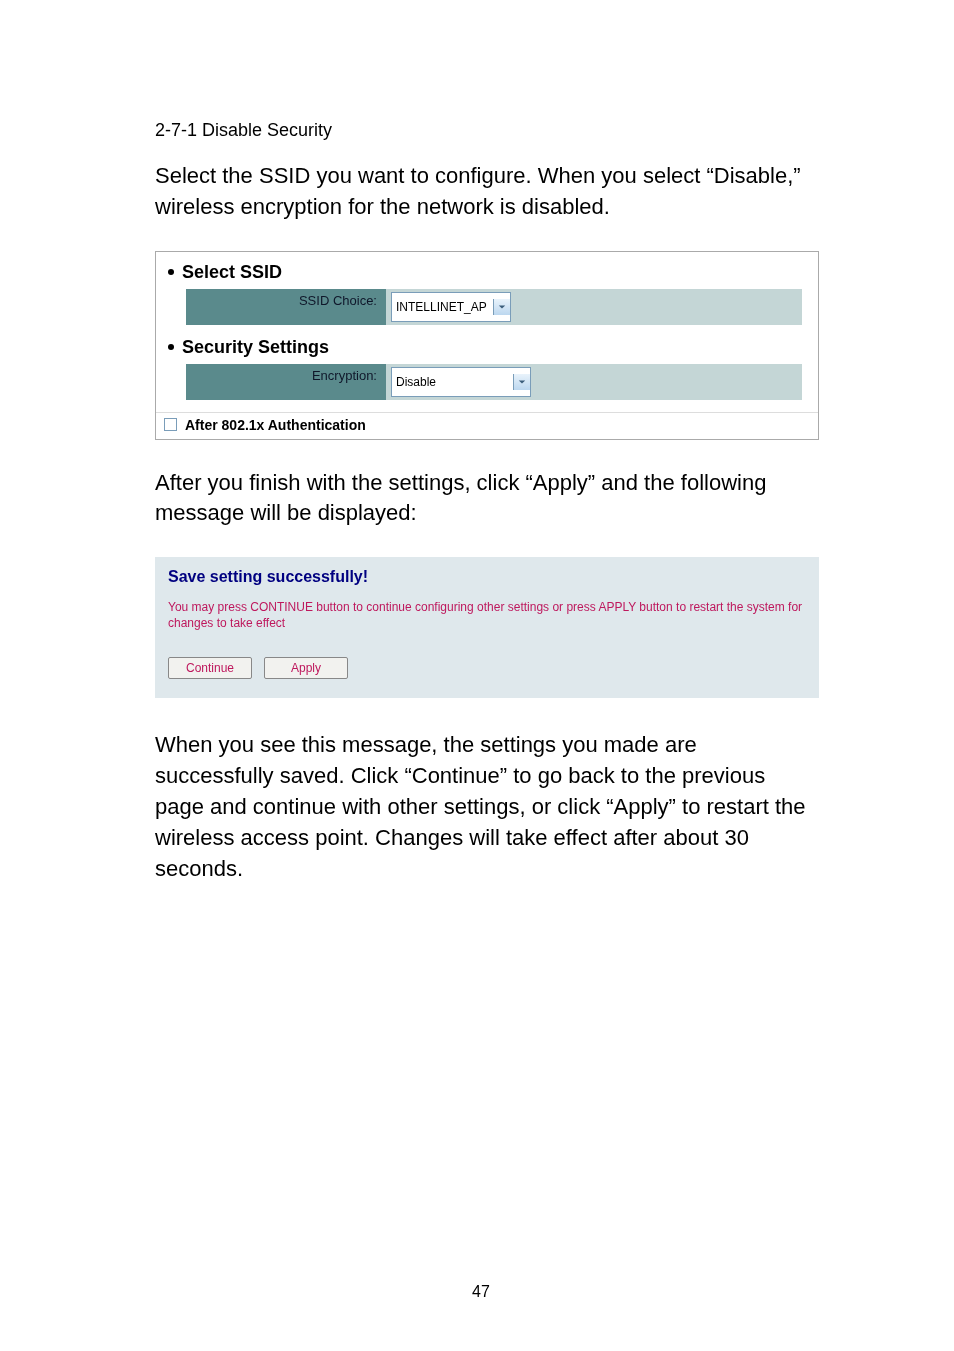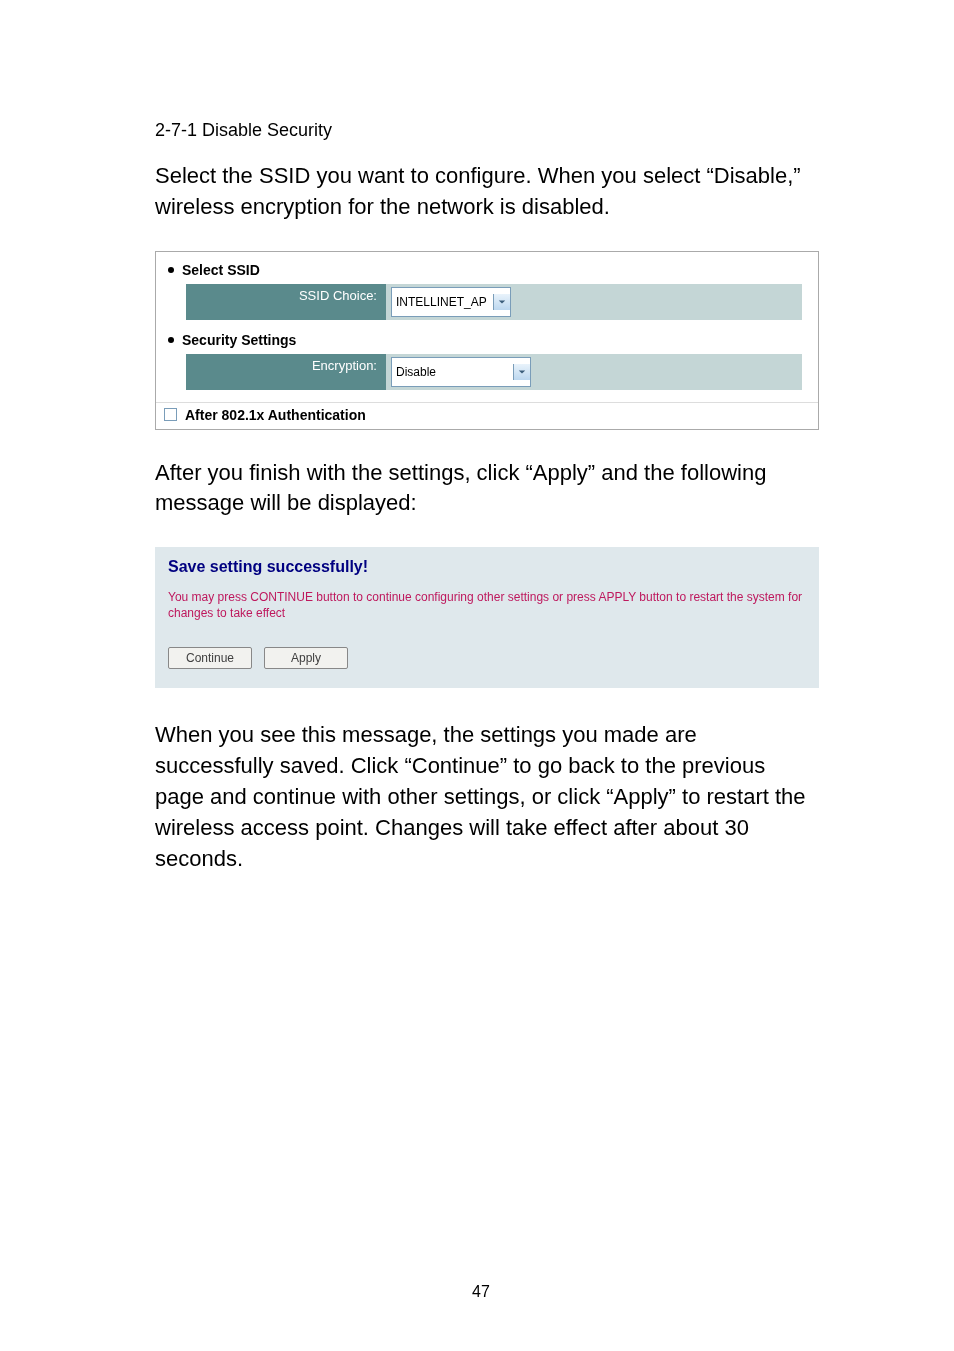--- a/index.html
+++ b/index.html
@@ -30,34 +30,34 @@
     background: #fff;
     margin-bottom: 28px;
     font-size: 14px;
   }
   .panel-inner { padding: 6px 8px 6px 8px; }
   .bullet-row {
     display: flex;
     align-items: center;
     gap: 8px;
     font-weight: bold;
-    font-size: 14px;
+    font-size: 18px;
     padding: 4px 4px 2px 4px;
   }
   .bullet-dot {
     width: 6px; height: 6px; border-radius: 50%; background:#000; display:inline-block;
   }
   .form-row {
     display: flex;
     align-items: stretch;
     margin: 4px 8px 6px 22px;
   }
   .form-label {
     background: #5a8a8c;
-    color: #ffffff;
+    color: #0f172a;
     font-size: 13px;
     padding: 3px 8px;
     min-width: 200px;
     text-align: right;
     box-sizing: border-box;
     border: 1px solid #5a8a8c;
   }
   .form-value {
     background: #c4d6d6;
     flex: 1;
@@ -123,21 +123,21 @@
     line-height: 1.3;
     margin-bottom: 26px;
   }
   .btn-row { display: flex; gap: 12px; }
   .winbtn {
     min-width: 84px;
     height: 22px;
     background: #f2f2ef;
     border: 1px solid #888;
     font-size: 12px;
-    color: #404040;
+    color: #be185d;
     display: flex;
     align-items: center;
     justify-content: center;
     border-radius: 2px;
     box-sizing: border-box;
   }
   .page-number {
     position: absolute;
     bottom: 50px;
     left: 8px; right: 0;

